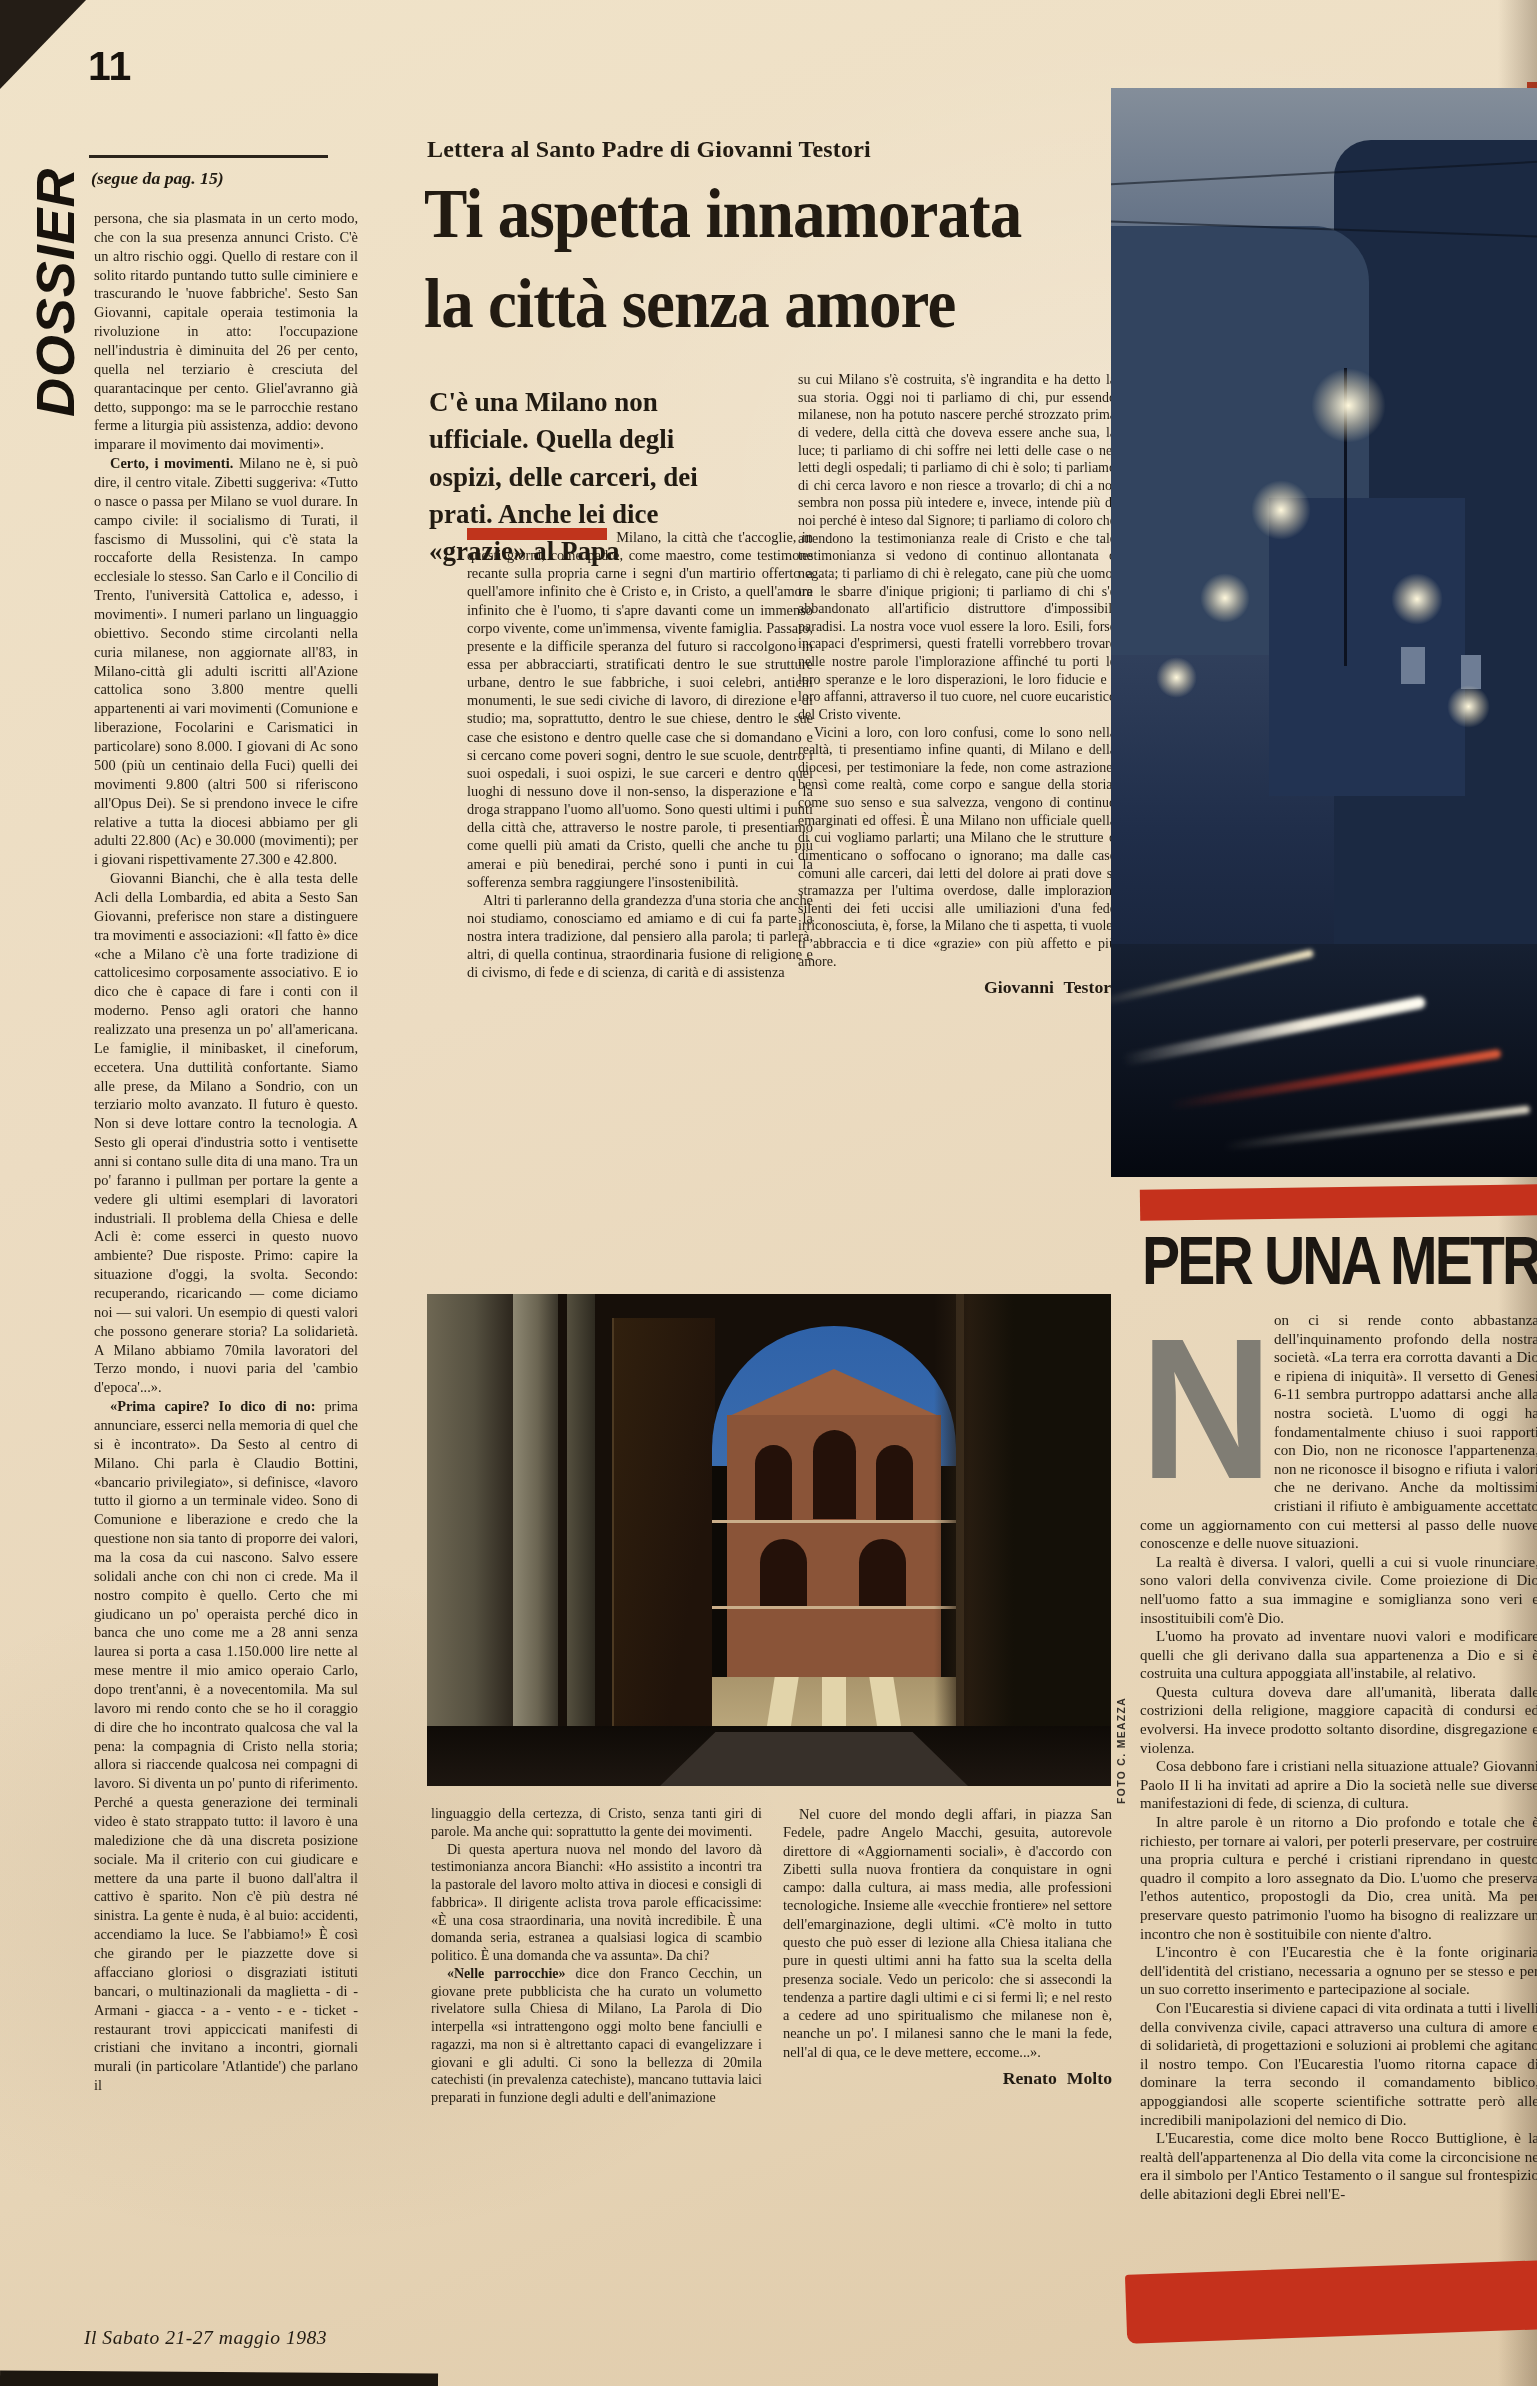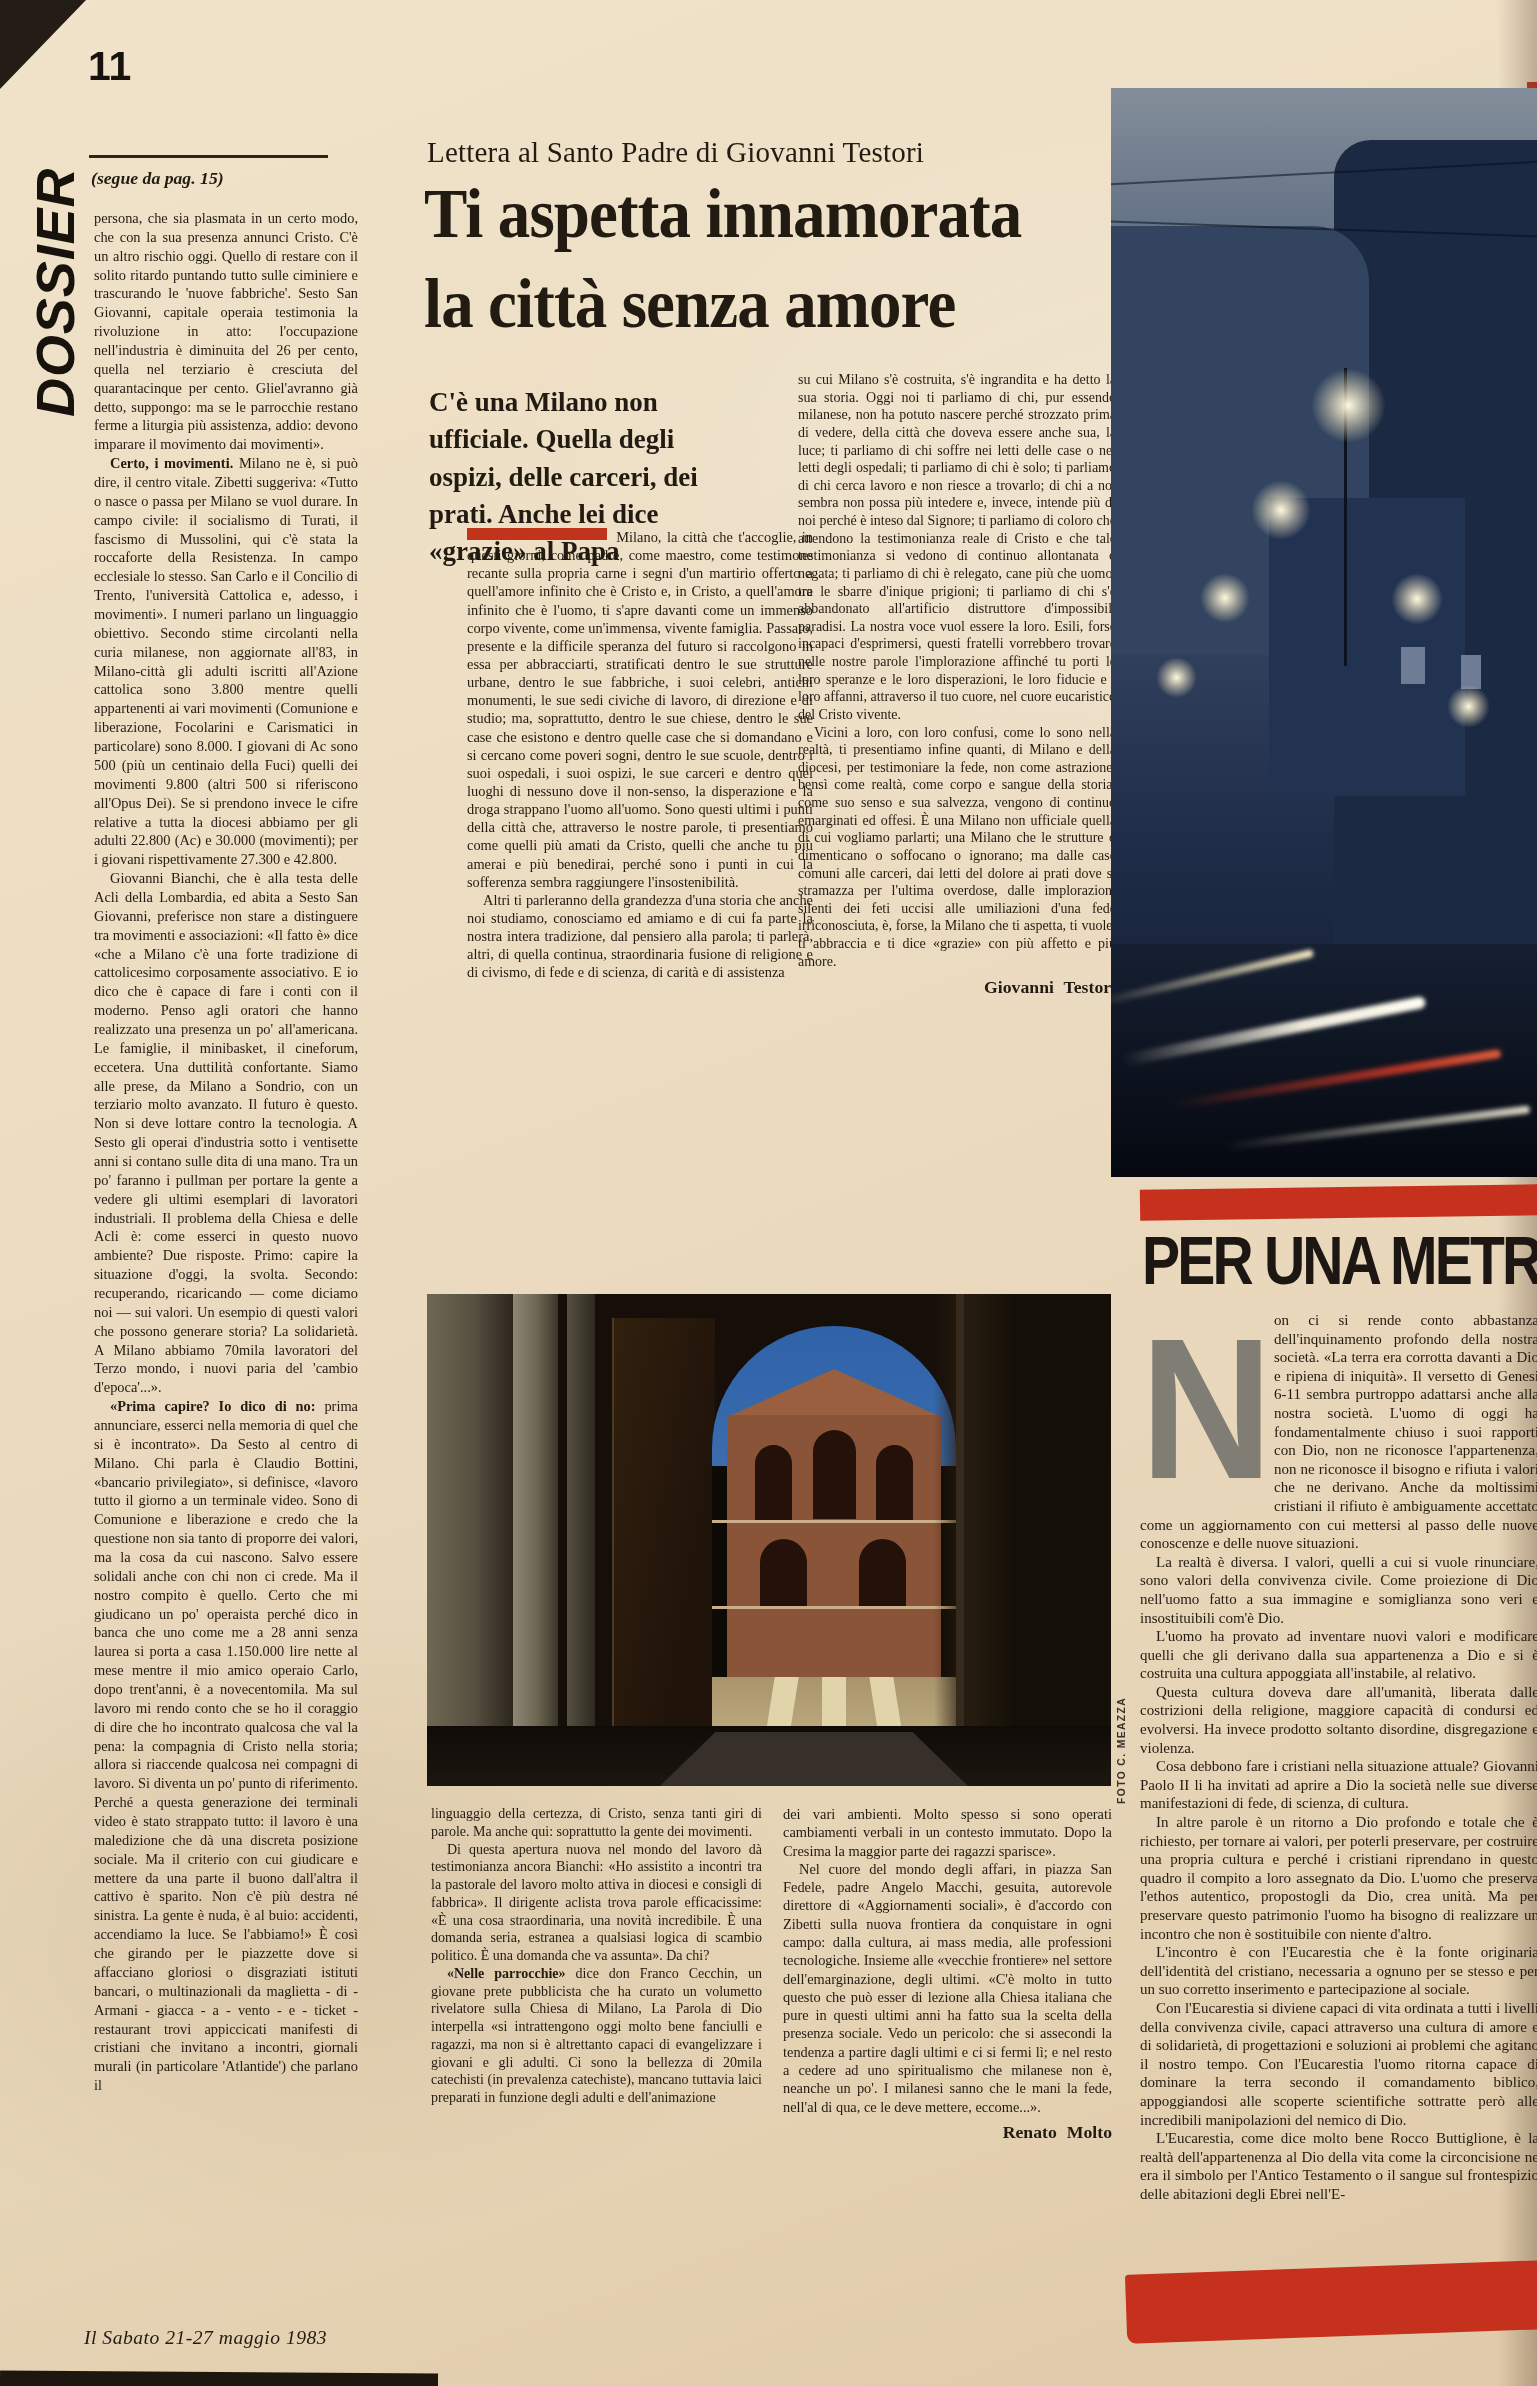--- a/index.html
+++ b/index.html
@@ -23,21 +23,21 @@
   .pagenum{left:88px;top:43px;font-family:"Liberation Sans",sans-serif;
     font-weight:bold;font-size:41px;color:#17120c;}
   .head-rule{left:89px;top:155px;width:239px;height:2.8px;background:#2b241b;}
   .segue{left:91px;top:168px;font-style:italic;font-weight:bold;font-size:17.7px;}
 
   
   .col1{left:86px;top:209px;width:264px;height:2109px;font-size:14.4px;line-height:1.31;margin-left:8px;}
   .lead-bold{font-weight:bold;}
 
   
-  .kicker{left:427px;top:136px;width:690px;font-weight:normal;font-size:29px;letter-spacing:0.2px;}
+  .kicker{left:427px;top:136px;width:690px;font-weight:bold;font-size:24px;letter-spacing:0.2px;}
   .title1{left:424px;top:173px;font-weight:bold;font-size:65px;letter-spacing:-0.9px;
           transform:scaleY(1.08);transform-origin:left top;}
   .title2{left:424px;top:263px;font-weight:bold;font-size:65px;letter-spacing:-0.9px;
           transform:scaleY(1.08);transform-origin:left top;}
   .standfirst{left:429px;top:384px;width:300px;font-weight:bold;font-size:27px;line-height:1.38;}
 
   
   .colB{left:431px;top:528px;width:346px;height:759px;font-size:14.4px;line-height:1.26;margin-left:36px;}
   .colC{left:798px;top:371px;width:318px;height:914px;font-size:14px;line-height:1.26;}
   .colC .p1{max-height:438px;overflow:hidden;}
@@ -183,21 +183,20 @@
     <div class="abs pc-steps"></div>
   </div>
   <div class="abs photo-credit">FOTO C. MEAZZA</div>
 
   <div class="abs colD jt clip">
     <p><span>linguaggio della certezza, di Cristo, senza tanti giri di parole. Ma anche qui: soprattutto la gente dei movimenti.</span></p>
     <p class="indent"><span>Di questa apertura nuova nel mondo del lavoro dà testimonianza ancora Bianchi: «Ho assistito a incontri tra la pastorale del lavoro molto attiva in diocesi e consigli di fabbrica». Il dirigente aclista trova parole efficacissime: «È una cosa straordinaria, una novità incredibile. È una domanda seria, estranea a qualsiasi logica di scambio politico. È una domanda che va assunta». Da chi?</span></p>
     <p class="indent"><b class="lead-bold">«Nelle parrocchie»</b> <span>dice don Franco Cecchin, un giovane prete pubblicista che ha curato un volumetto rivelatore sulla Chiesa di Milano, La Parola di Dio interpella «si intrattengono oggi molto bene fanciulli e ragazzi, ma non si è altrettanto capaci di evangelizzare i giovani e gli adulti. Ci sono la bellezza di 20mila catechisti (in prevalenza catechiste), mancano tuttavia laici preparati in funzione degli adulti e dell'animazione</span></p>
   </div>
   <div class="abs colE jt clip">
-    <p><span>dei vari ambienti. Molto spesso si sono operati cambiamenti verbali in un contesto immutato. Dopo la Cresima la maggior parte dei ragazzi sparisce».</span></p>
     <p class="indent"><span>Nel cuore del mondo degli affari, in piazza San Fedele, padre Angelo Macchi, gesuita, autorevole direttore di «Aggiornamenti sociali», è d'accordo con Zibetti sulla nuova frontiera da conquistare in ogni campo: dalla cultura, ai mass media, alle professioni tecnologiche. Insieme alle «vecchie frontiere» nel settore dell'emarginazione, degli ultimi. «C'è molto in tutto questo che può esser di lezione alla Chiesa italiana che pure in questi ultimi anni ha fatto sua la scelta della presenza sociale. Vedo un pericolo: che si assecondi la tendenza a partire dagli ultimi e ci si fermi lì; e nel resto a cedere ad uno spiritualismo che milanese non è, neanche un po'. I milanesi sanno che le mani la fede, nell'al di qua, ce le deve mettere, eccome...».</span></p>
     <div class="sig">Renato Molto</div>
   </div>
 
   <div class="abs photo-night">
     <div class="abs np-bldg-r"></div>
     <div class="abs np-bldg-l"></div>
     <div class="abs np-bldg-m"></div>
     <div class="np-win" style="right:112px;top:559px;width:24px;height:37px;"></div>
     <div class="np-win" style="right:56px;top:567px;width:20.5px;height:34px;"></div>

